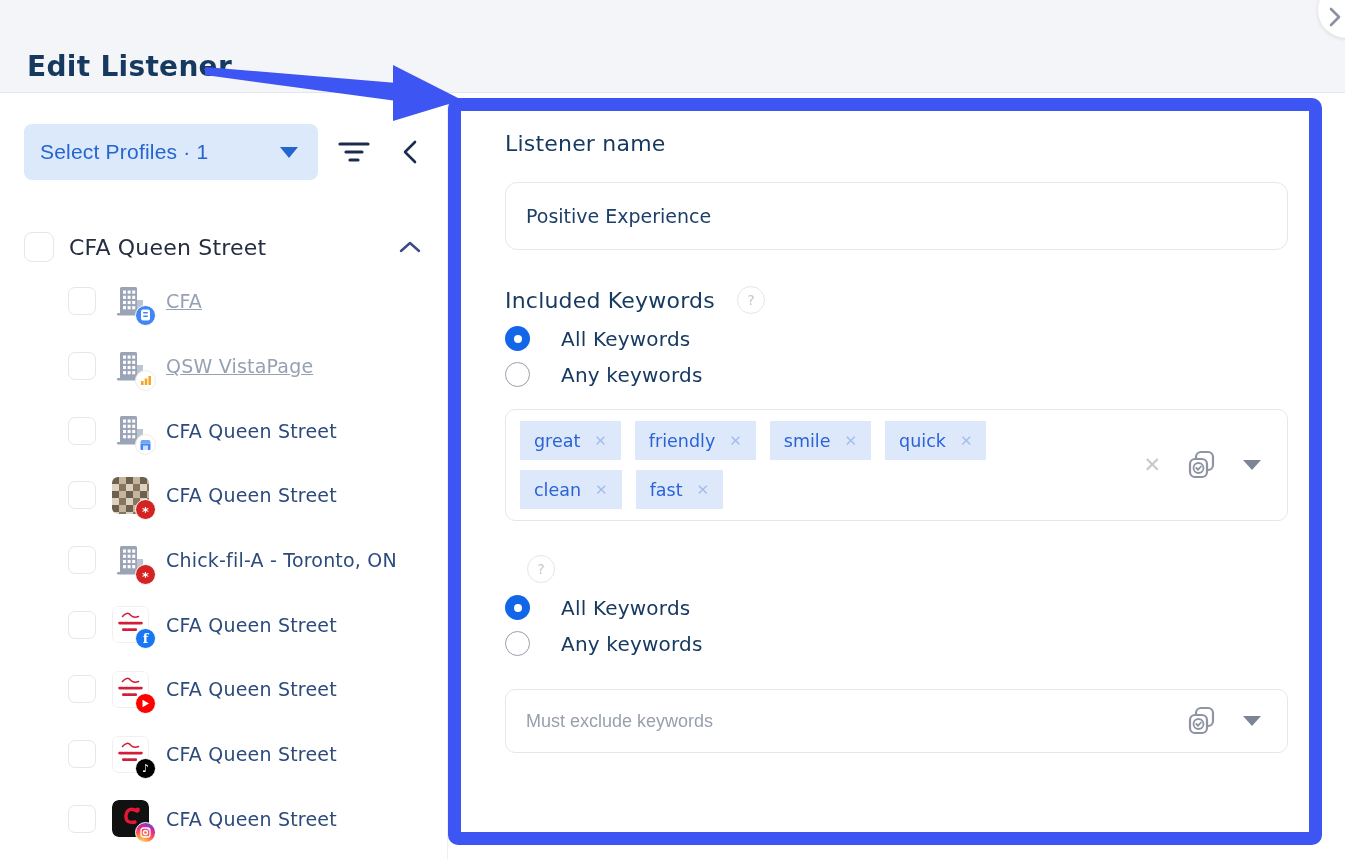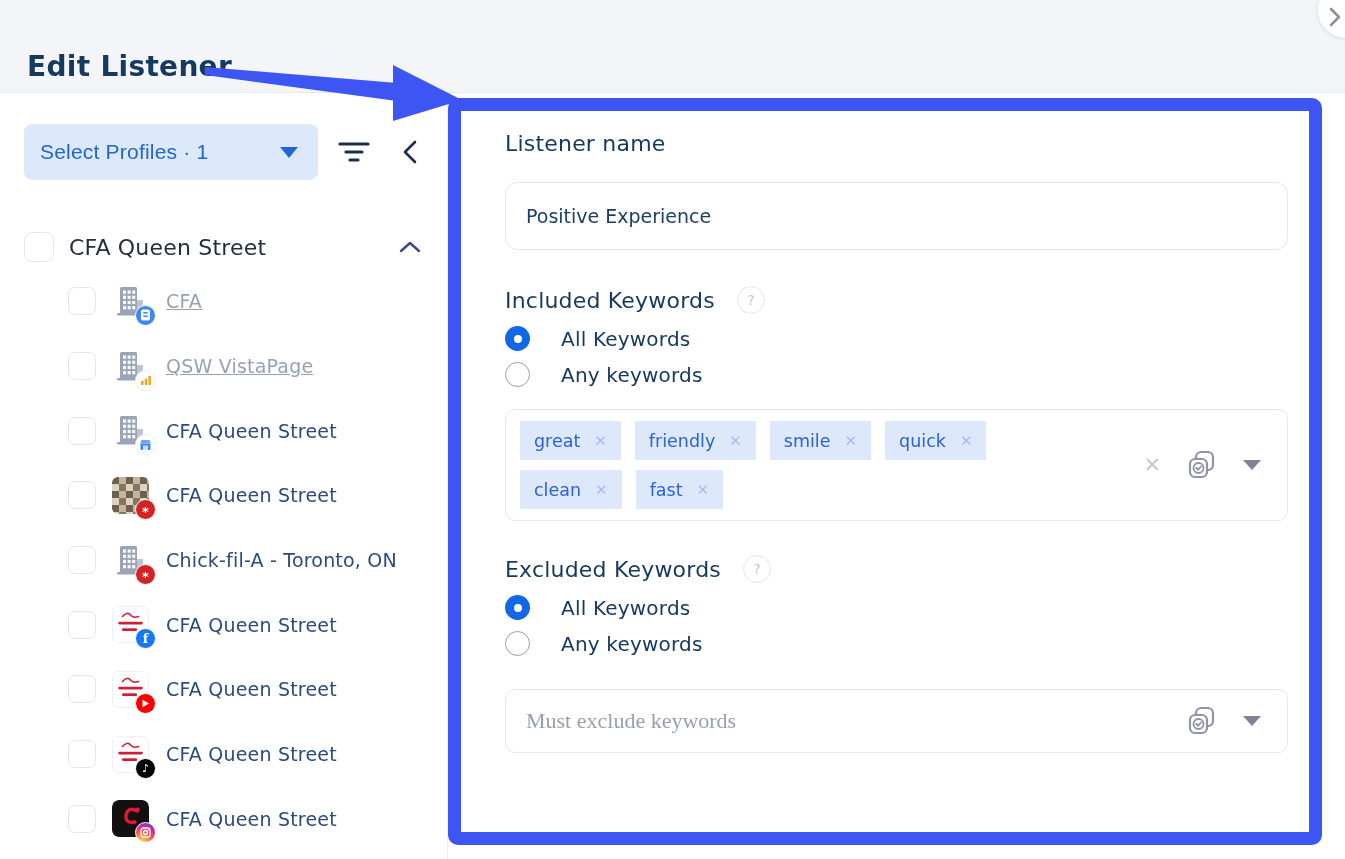--- a/index.html
+++ b/index.html
@@ -87,21 +87,21 @@
   .chip-x { font-size:15px; color:#a5bdec; margin-left:14px; cursor:pointer; font-weight:600; }
   .box-icons { position:absolute; right:26px; top:50%; transform:translateY(-50%);
     display:flex; align-items:center; gap:26px; }
   .clear-x { font-size:21px; color:#c5c8d0; font-weight:600; cursor:pointer; }
   .caret-down { width:0; height:0; border-left:9px solid transparent;
     border-right:9px solid transparent; border-top:10px solid #7c8495; cursor:pointer; }
 
   .excl-box { position:relative; margin-top:33px; width:783px; height:64px;
     border:1px solid #e6e7eb; border-radius:10px; }
   .excl-input { width:100%; height:100%; border:none; outline:none; background:transparent;
-    border-radius:10px; font-size:22px; padding:0 150px 0 20px; font-family:Liberation Serif, serif;
+    border-radius:10px; font-size:18px; padding:0 150px 0 20px; font-family:Liberation Sans, sans-serif;
     color:#701a75; }
   .excl-input::placeholder { color:#98a0ae; }
 
   
   .anno-arrow { position:absolute; left:200px; top:55px; pointer-events:none; }
 </style>
 </head>
 <body>
 
 <div class="app">
@@ -405,21 +405,20 @@
             <rect x="9" y="3" width="17" height="18" rx="5" fill="none" stroke="#8f94a3" stroke-width="2.2"></rect>
             <rect x="3" y="10" width="17" height="18" rx="5" fill="#fff" stroke="#8f94a3" stroke-width="2.2"></rect>
             <circle cx="11.5" cy="19" r="5" fill="none" stroke="#8f94a3" stroke-width="1.8"></circle>
             <path d="M9.3 19 l1.7 1.7 l3 -3.2" stroke="#8f94a3" stroke-width="1.8" fill="none" stroke-linecap="round"></path>
           </svg>
           <span class="caret-down"></span>
         </div>
       </div>
 
       <div class="sec-title-row" style="margin-top:34px">
-        <span class="fld-label">Excluded Keywords</span>
         <span class="help-circle">?</span>
       </div>
       <div id="excluded-radios">
           <div class="radio-row">
             <span class="radio sel"></span>
             <span class="radio-lbl">All Keywords</span>
           </div>
           <div class="radio-row">
             <span class="radio"></span>
             <span class="radio-lbl">Any keywords</span>

